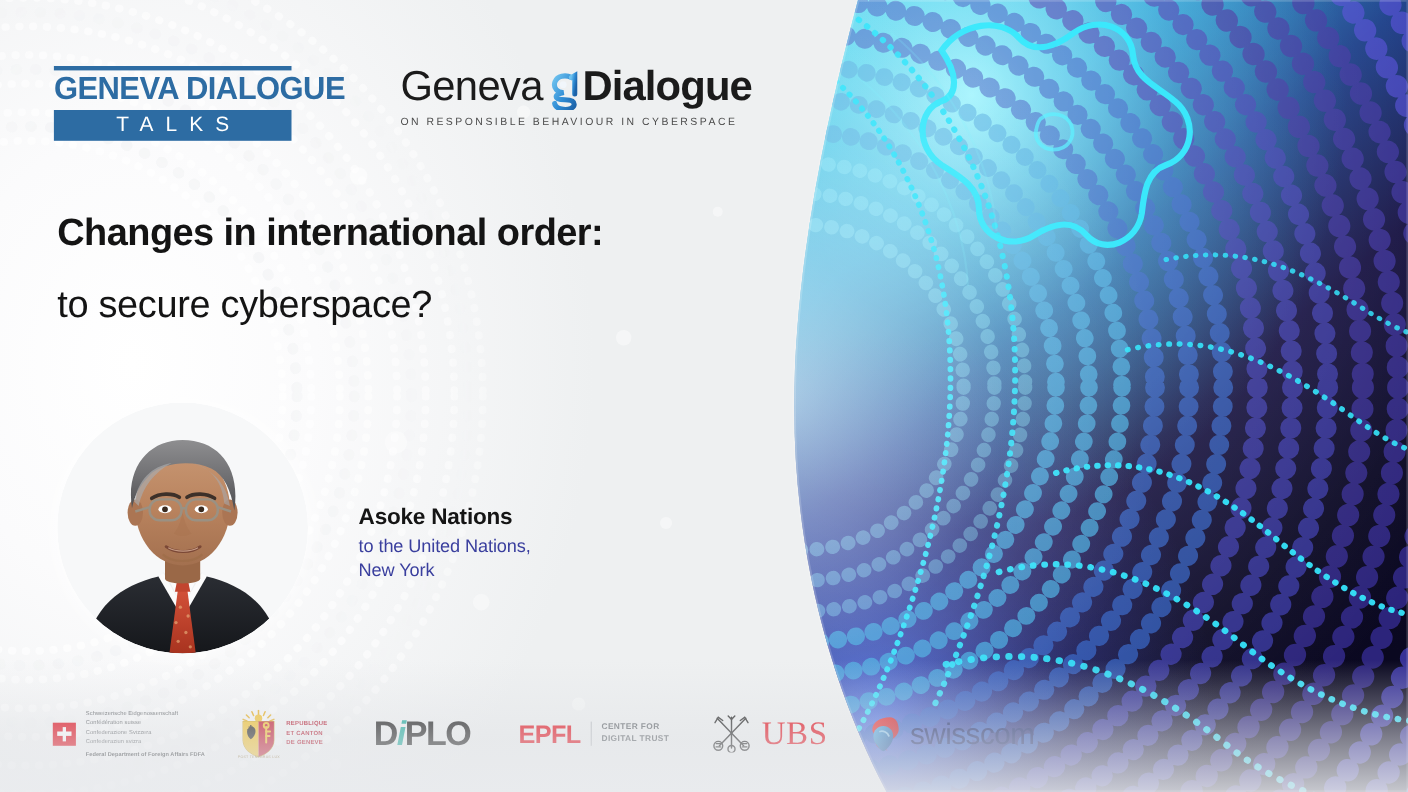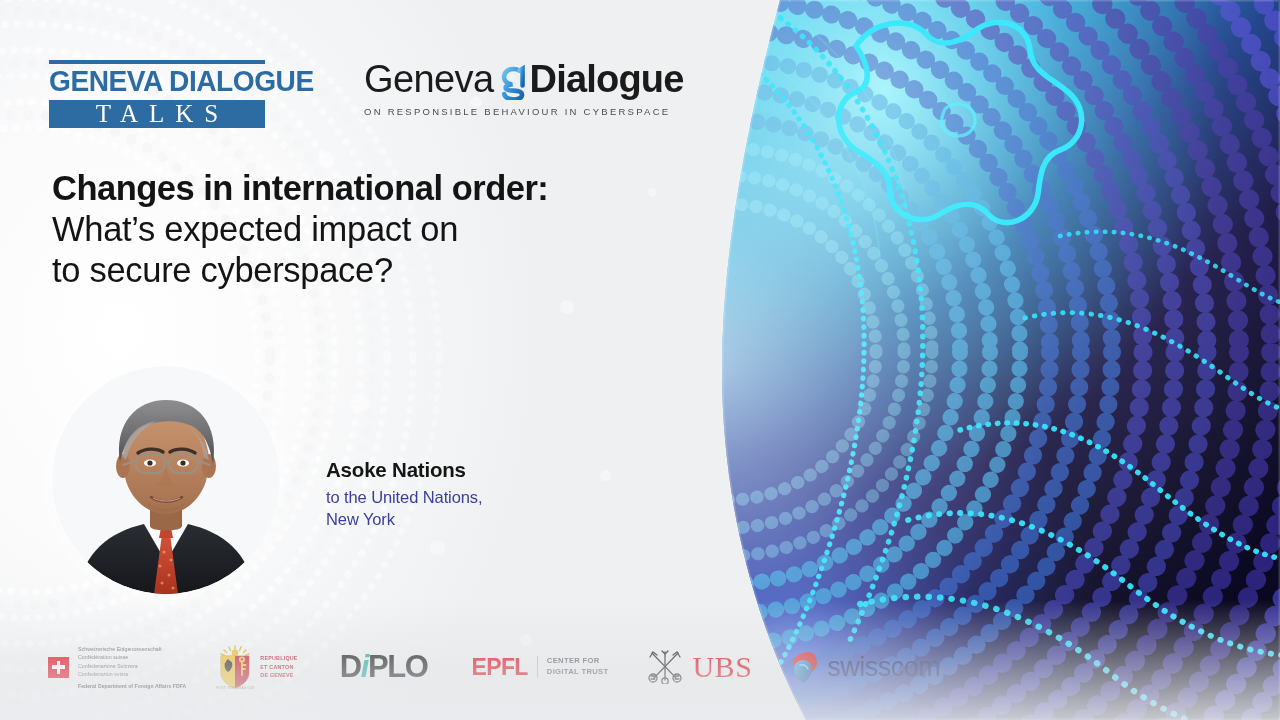--- a/index.html
+++ b/index.html
@@ -91,25 +91,25 @@
   .gdtalks-bar {
     margin-top: 3px;
     background: #2d6ca3;
     height: 28px;
     display: flex;
     align-items: center;
     justify-content: center;
   }
   .gdtalks-bar-text {
     color: #ffffff;
-    font-size: 25px;
+    font-size: 19px;
     font-weight: normal;
     letter-spacing: 11px;
     text-indent: 11px;
-    font-family: Liberation Serif, serif;
+    font-family: Liberation Sans, sans-serif;
   }
 
   
   .gd-logo {
     position: absolute;
     left: 364px;
     top: 58px;
     width: 300px;
   }
   .gd-logo-row {
@@ -157,20 +157,21 @@
     top: 168px;
     width: 640px;
     color: #141414;
     line-height: 1.185;
   }
   .title-line {
     font-size: 34.5px;
     font-weight: normal;
     letter-spacing: -0.3px;
     white-space: nowrap;
+    margin-top: 24px;
   }
   .title-line.strong {
     font-weight: bold;
     letter-spacing: -0.5px;
   }
 
   
   .portrait {
     position: absolute;
     left: 52px;
@@ -520,21 +521,20 @@
           <circle cx="13" cy="13" r="3.1" fill="#f1f6fb"></circle>
         </svg>
       </span>
       <span class="gd-dialogue">Dialogue</span>
     </div>
     <div class="gd-tagline">ON RESPONSIBLE BEHAVIOUR IN CYBERSPACE</div>
   </div>
 
   <div class="title">
     <div class="title-line strong">Changes in international order:</div>
-    <div class="title-line">What’s expected impact on</div>
     <div class="title-line">to secure cyberspace?</div>
   </div>
 
   <div class="portrait">
     <svg class="portrait-inner" viewBox="0 0 228 228" aria-hidden="true">
       <defs>
         <clipPath id="circClip">
             <circle cx="114" cy="114" r="114"></circle>
           </clipPath>
         <linearGradient id="hairG" x1="0" y1="0" x2="0" y2="1">

